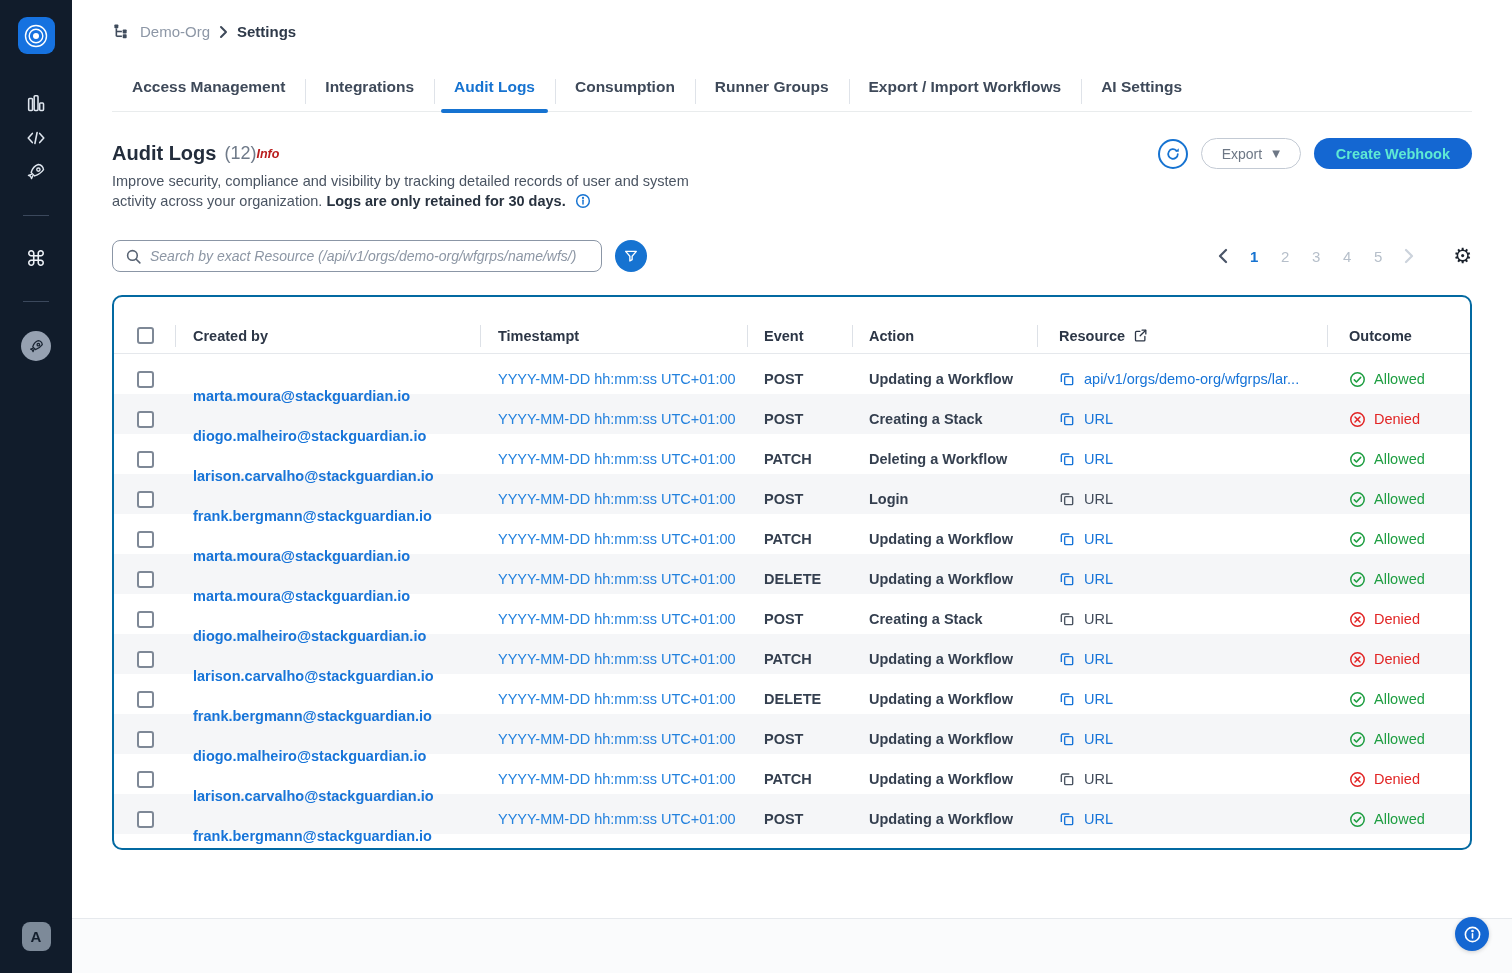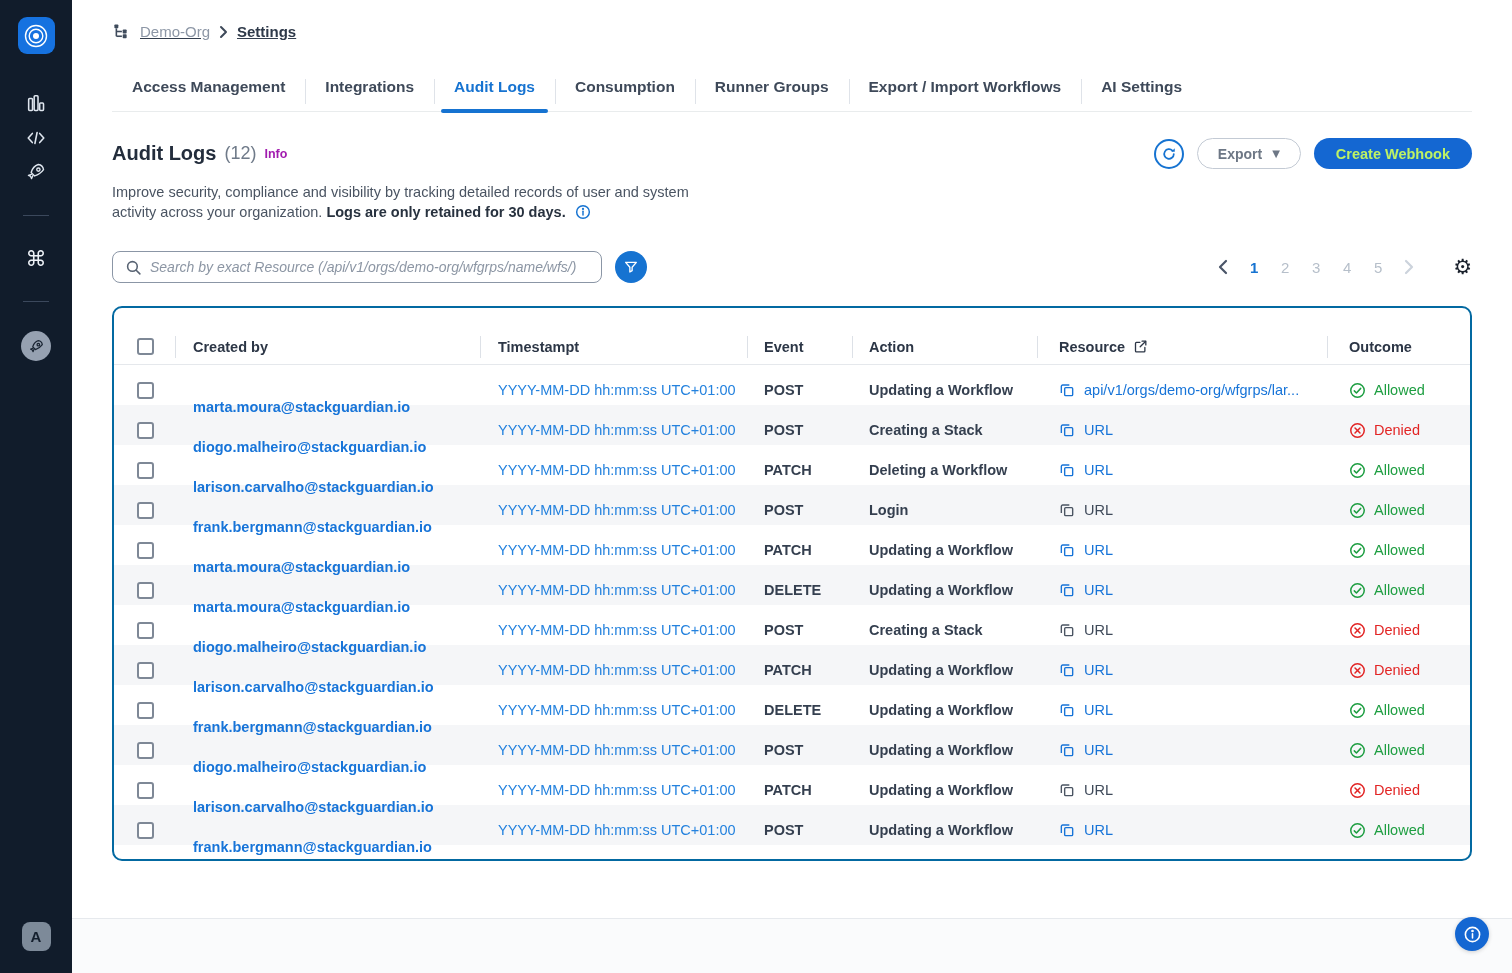--- a/index.html
+++ b/index.html
@@ -13,41 +13,41 @@
   .side-btn { width:36px; height:34px; display:flex; align-items:center; justify-content:center; color:#dfe6ef; cursor:pointer; }
   .side-btn svg { display:block; }
   .side-divider { width:26px; height:1px; background:#3b485c; }
   .cmd-glyph { font-family:"DejaVu Sans", sans-serif; font-size:21px; color:#eef2f7; }
   .side-avatar { width:30px; height:30px; border-radius:50%; background:#96a1b1; color:#1a2533; display:flex; align-items:center; justify-content:center; cursor:pointer; }
   .user-chip { margin-top:auto; margin-bottom:22px; width:29px; height:29px; border-radius:8px; background:#7d8a99; color:#141f2d; font-weight:bold; font-size:15px; display:flex; align-items:center; justify-content:center; cursor:pointer; }
 
   
   .content { flex:1; position:relative; padding:0 40px; background:#ffffff; }
 
-  .breadcrumb { margin-top:22px; display:flex; align-items:center; gap:9px; font-size:15px;text-decoration:underline; }
+  .breadcrumb { margin-top:22px; display:flex; align-items:center; gap:9px; font-size:15px; }
   .crumb-org { color:#8d97a6; cursor:pointer; }
   .crumb-page { color:#2e3949; font-weight:bold; }
 
   .tabs { margin-top:37px; display:flex; border-bottom:1px solid #e9eced; }
   .tab { position:relative; padding:0 20px 15px; font-size:15.5px; font-weight:bold; color:#3e4959; cursor:pointer; white-space:nowrap; }
   .tab + .tab::before { content:""; position:absolute; left:0; top:1px; width:1px; height:25px; background:#dfe3e9; }
   .tab.active { color:#1673d1; }
   .tab.active::after { content:""; position:absolute; left:7px; right:7px; bottom:-2px; height:4px; border-radius:3px; background:#1673d1; }
 
   .page-header { margin-top:26px; display:flex; align-items:center; }
   .page-title { font-size:20px; font-weight:bold; color:#232d3c; }
   .page-count { font-size:18px; color:#6f7a89; margin-left:8px; }
-  .info-link { font-size:12.5px; font-weight:bold; color:#a21caf; margin-left:8px; cursor:pointer; }
+  .info-link { font-size:12.5px; font-weight:bold; color:#b91c1c; margin-left:0; cursor:pointer;font-style:italic; }
   .header-actions { margin-left:auto; display:flex; align-items:center; gap:13px; }
   .refresh-btn { width:30px; height:30px; border-radius:50%; border:2px solid #1673d1; color:#1673d1; background:#fff; display:flex; align-items:center; justify-content:center; cursor:pointer; }
-  .export-btn { height:31px; padding:0 20px; border:1.5px solid #c3cad4; border-radius:17px; background:#fff; color:#6d7785; font-weight:bold; font-size:14px; display:flex; align-items:center; gap:10px; cursor:pointer; }
+  .export-btn { height:31px; padding:0 20px; border:1.5px solid #c3cad4; border-radius:17px; background:#fff; color:#6d7785; font-weight:normal; font-size:14px; display:flex; align-items:center; gap:10px; cursor:pointer; }
   .caret { font-family:"DejaVu Sans", sans-serif; font-size:10px; color:#6d7785; }
-  .create-btn { height:31px; padding:0 22px; border:none; border-radius:17px; background:#1467d2; color:#bef264; font-weight:bold; font-size:14.5px; font-family:"Liberation Sans", sans-serif; display:flex; align-items:center; cursor:pointer; }
-
-  .description { margin-top:13px; width:600px; font-size:14.5px; line-height:20px; color:#4a5462; }
+  .create-btn { height:31px; padding:0 22px; border:none; border-radius:17px; background:#1467d2; color:#5eead4; font-weight:bold; font-size:14.5px; font-family:"Liberation Sans", sans-serif; display:flex; align-items:center; cursor:pointer; }
+
+  .description { margin-top:2px; width:600px; font-size:14.5px; line-height:20px; color:#4a5462; }
   .description b { color:#28323f; }
   .inline-info { display:inline-block; vertical-align:-3px; margin-left:5px; color:#1673d1; cursor:pointer; }
 
   .controls { margin-top:26px; display:flex; align-items:center; }
   .search-box { width:490px; height:32px; border:1.5px solid #8b96a6; border-radius:8px; display:flex; align-items:center; padding:0 12px; gap:8px; background:#fff; color:#5e6a7a; }
   .search-box input { flex:1; border:none; outline:none; font-size:14px; font-style:italic; color:#4a5462; background:transparent; font-family:"Liberation Sans", sans-serif; }
   .search-box input::placeholder { color:#8c96a4; }
   .filter-btn { width:32px; height:32px; margin-left:13px; border-radius:50%; background:#1673d1; border:none; display:flex; align-items:center; justify-content:center; cursor:pointer; color:#fff; }
   .pager { margin-left:auto; display:flex; align-items:center; gap:9px; }
   .pager-nav { width:22px; height:22px; display:flex; align-items:center; justify-content:center; cursor:pointer; color:#4a5568; }

